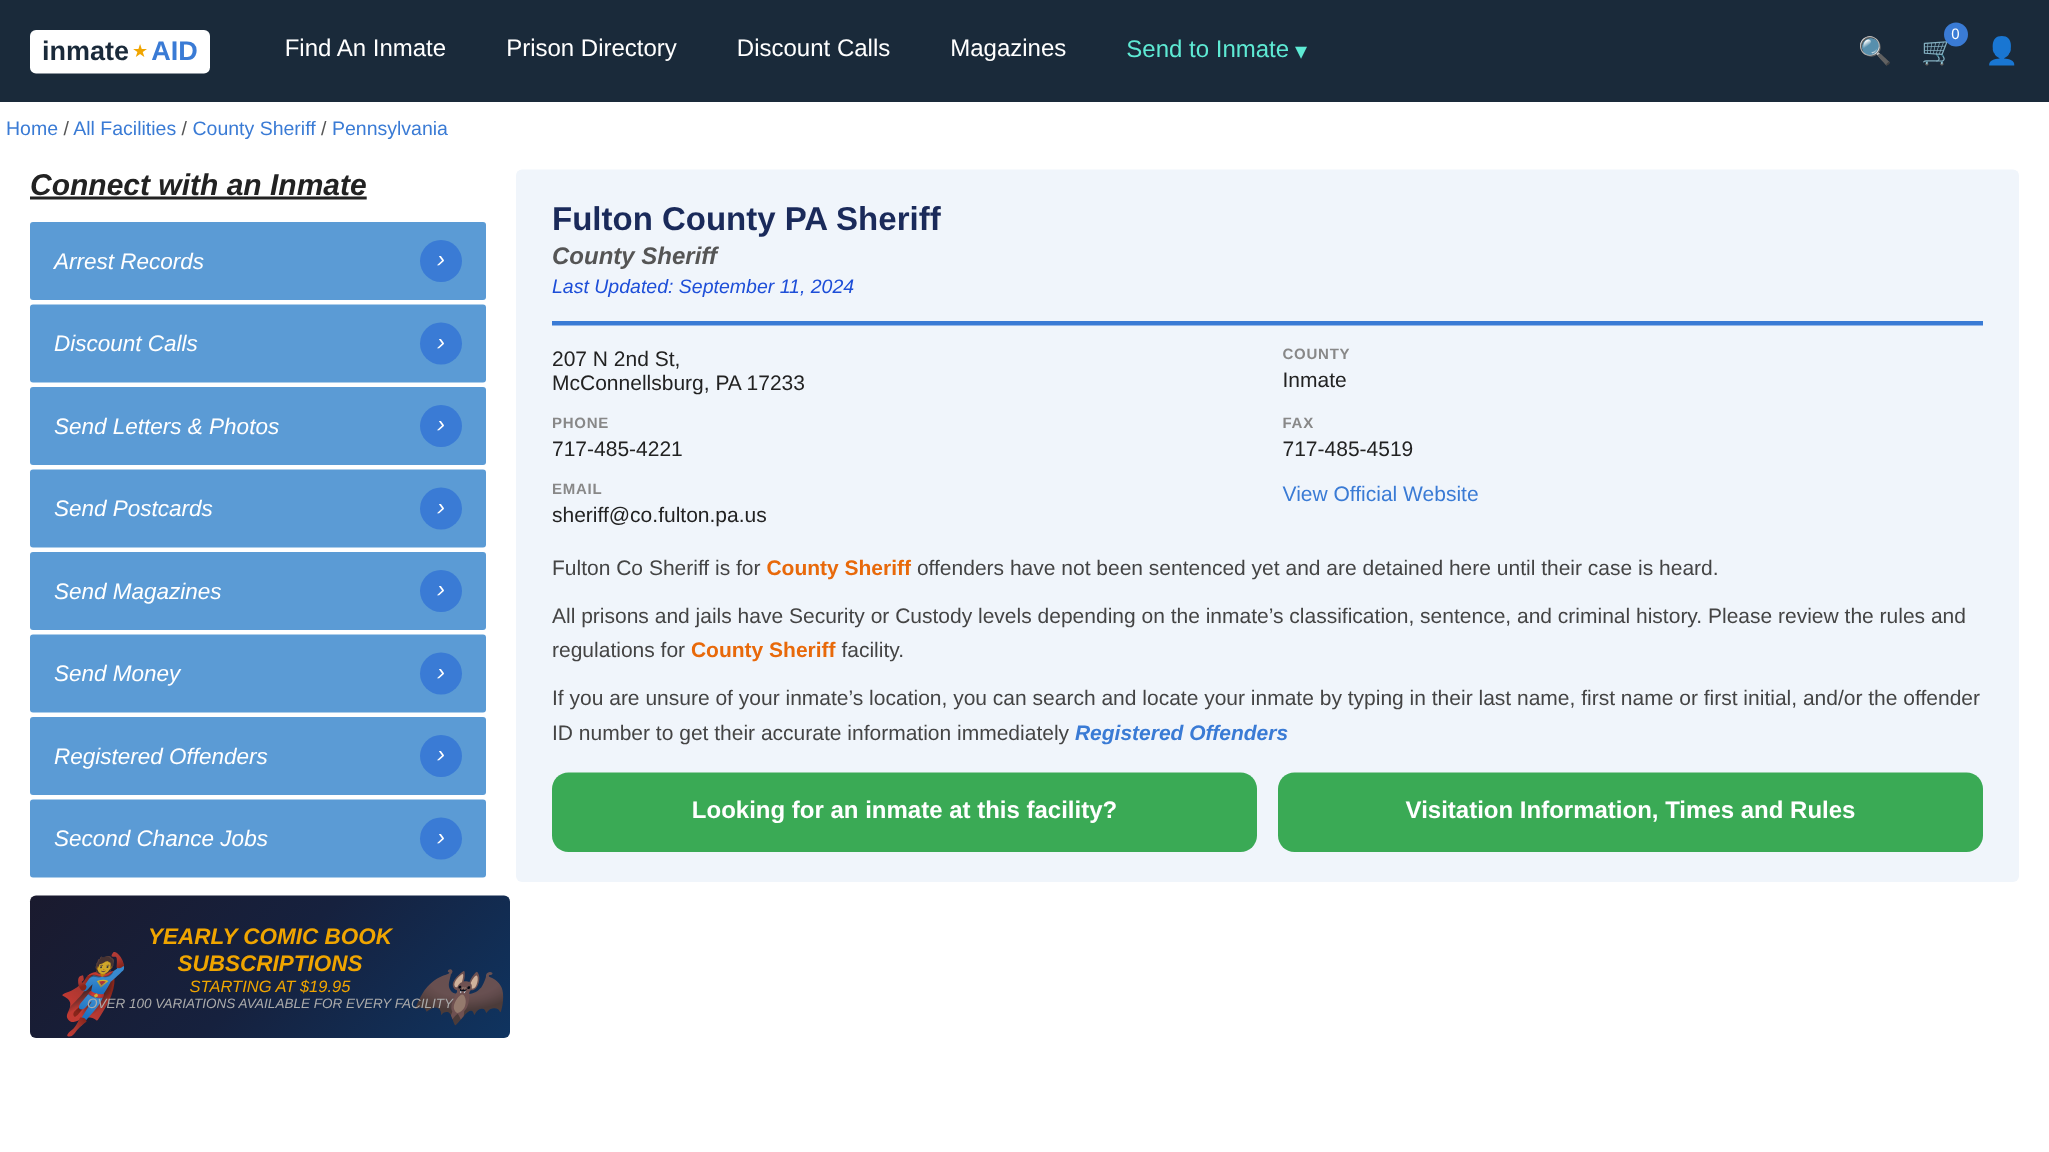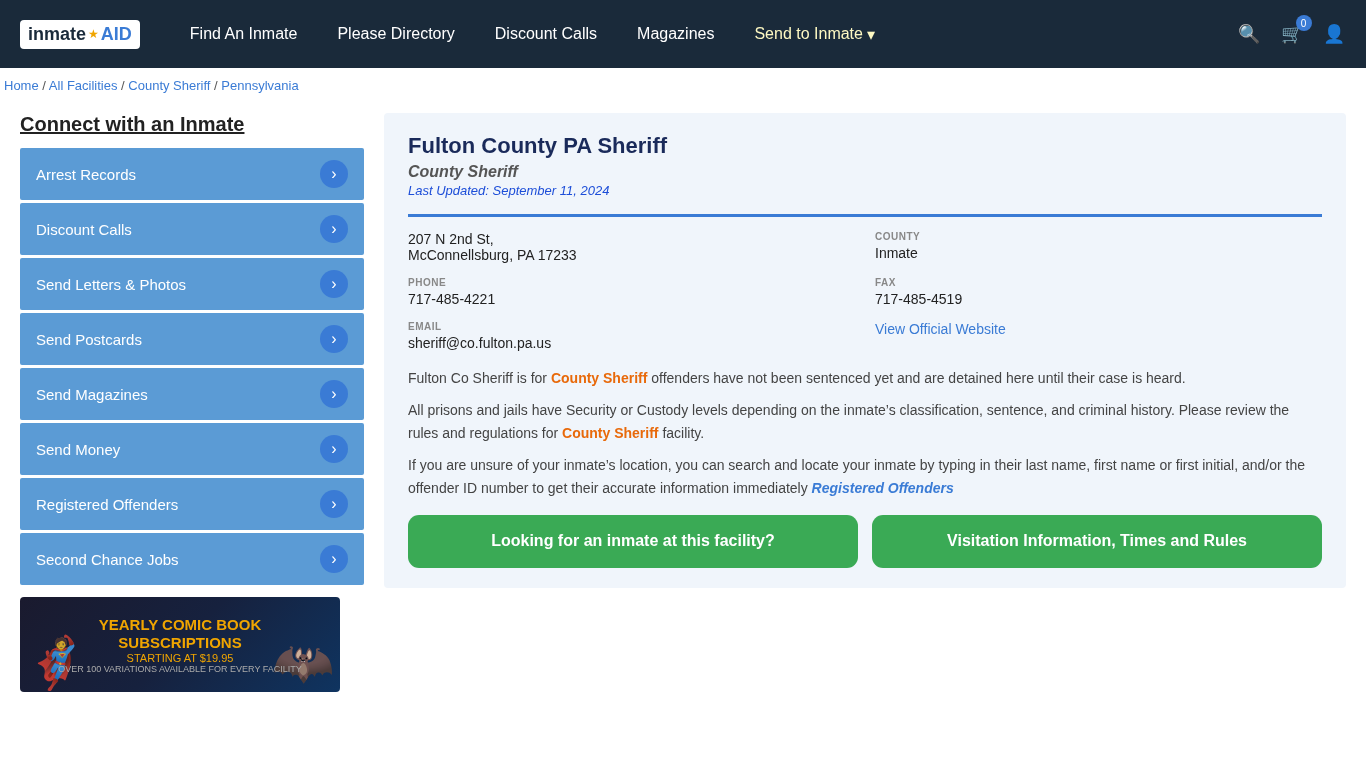--- a/index.html
+++ b/index.html
@@ -39,21 +39,21 @@
       color: white;
       text-decoration: none;
       font-size: 16px;
       cursor: pointer;
       white-space: nowrap;
     }
     .nav-send {
       display: flex;
       align-items: center;
       gap: 4px;
-      color: #fef9c3;
+      color: #5eead4;
       font-size: 16px;
       cursor: pointer;
     }
     .nav-icons {
       display: flex;
       align-items: center;
       gap: 20px;
       margin-left: 20px;
     }
     .nav-icon { color: white; font-size: 18px; cursor: pointer; }
@@ -88,22 +88,23 @@
     
     .main-content {
       display: flex;
       padding: 10px 20px 30px 20px;
       gap: 20px;
       align-items: flex-start;
     }
 
     
     .sidebar {
-      width: 344px;
+      width: 304px;
       flex-shrink: 0;
+      font-style: italic;
     }
     .sidebar-title {
       font-size: 20px;
       font-weight: bold;
       text-decoration: underline;
       margin-bottom: 12px;
       color: #222;
     }
     .sidebar-menu { display: flex; flex-direction: column; gap: 3px; }
     .sidebar-item {
@@ -265,21 +266,21 @@
 <div class="header">
   <div class="logo-area">
     <div class="logo-box">
       <span class="logo-text-inmate">inmate</span>
       <span class="logo-star">★</span>
       <span class="logo-text-aid">AID</span>
     </div>
   </div>
   <nav class="nav-links">
     <a class="nav-link">Find An Inmate</a>
-    <a class="nav-link">Please Directory</a>
+    <a class="nav-link">Prison Directory</a>
     <a class="nav-link">Discount Calls</a>
     <a class="nav-link">Magazines</a>
     <span class="nav-send">
       <span>Send to Inmate</span>
       <span>▾</span>
     </span>
   </nav>
   <div class="nav-icons">
     <span class="nav-icon">🔍</span>
     <span class="nav-icon cart-badge">

